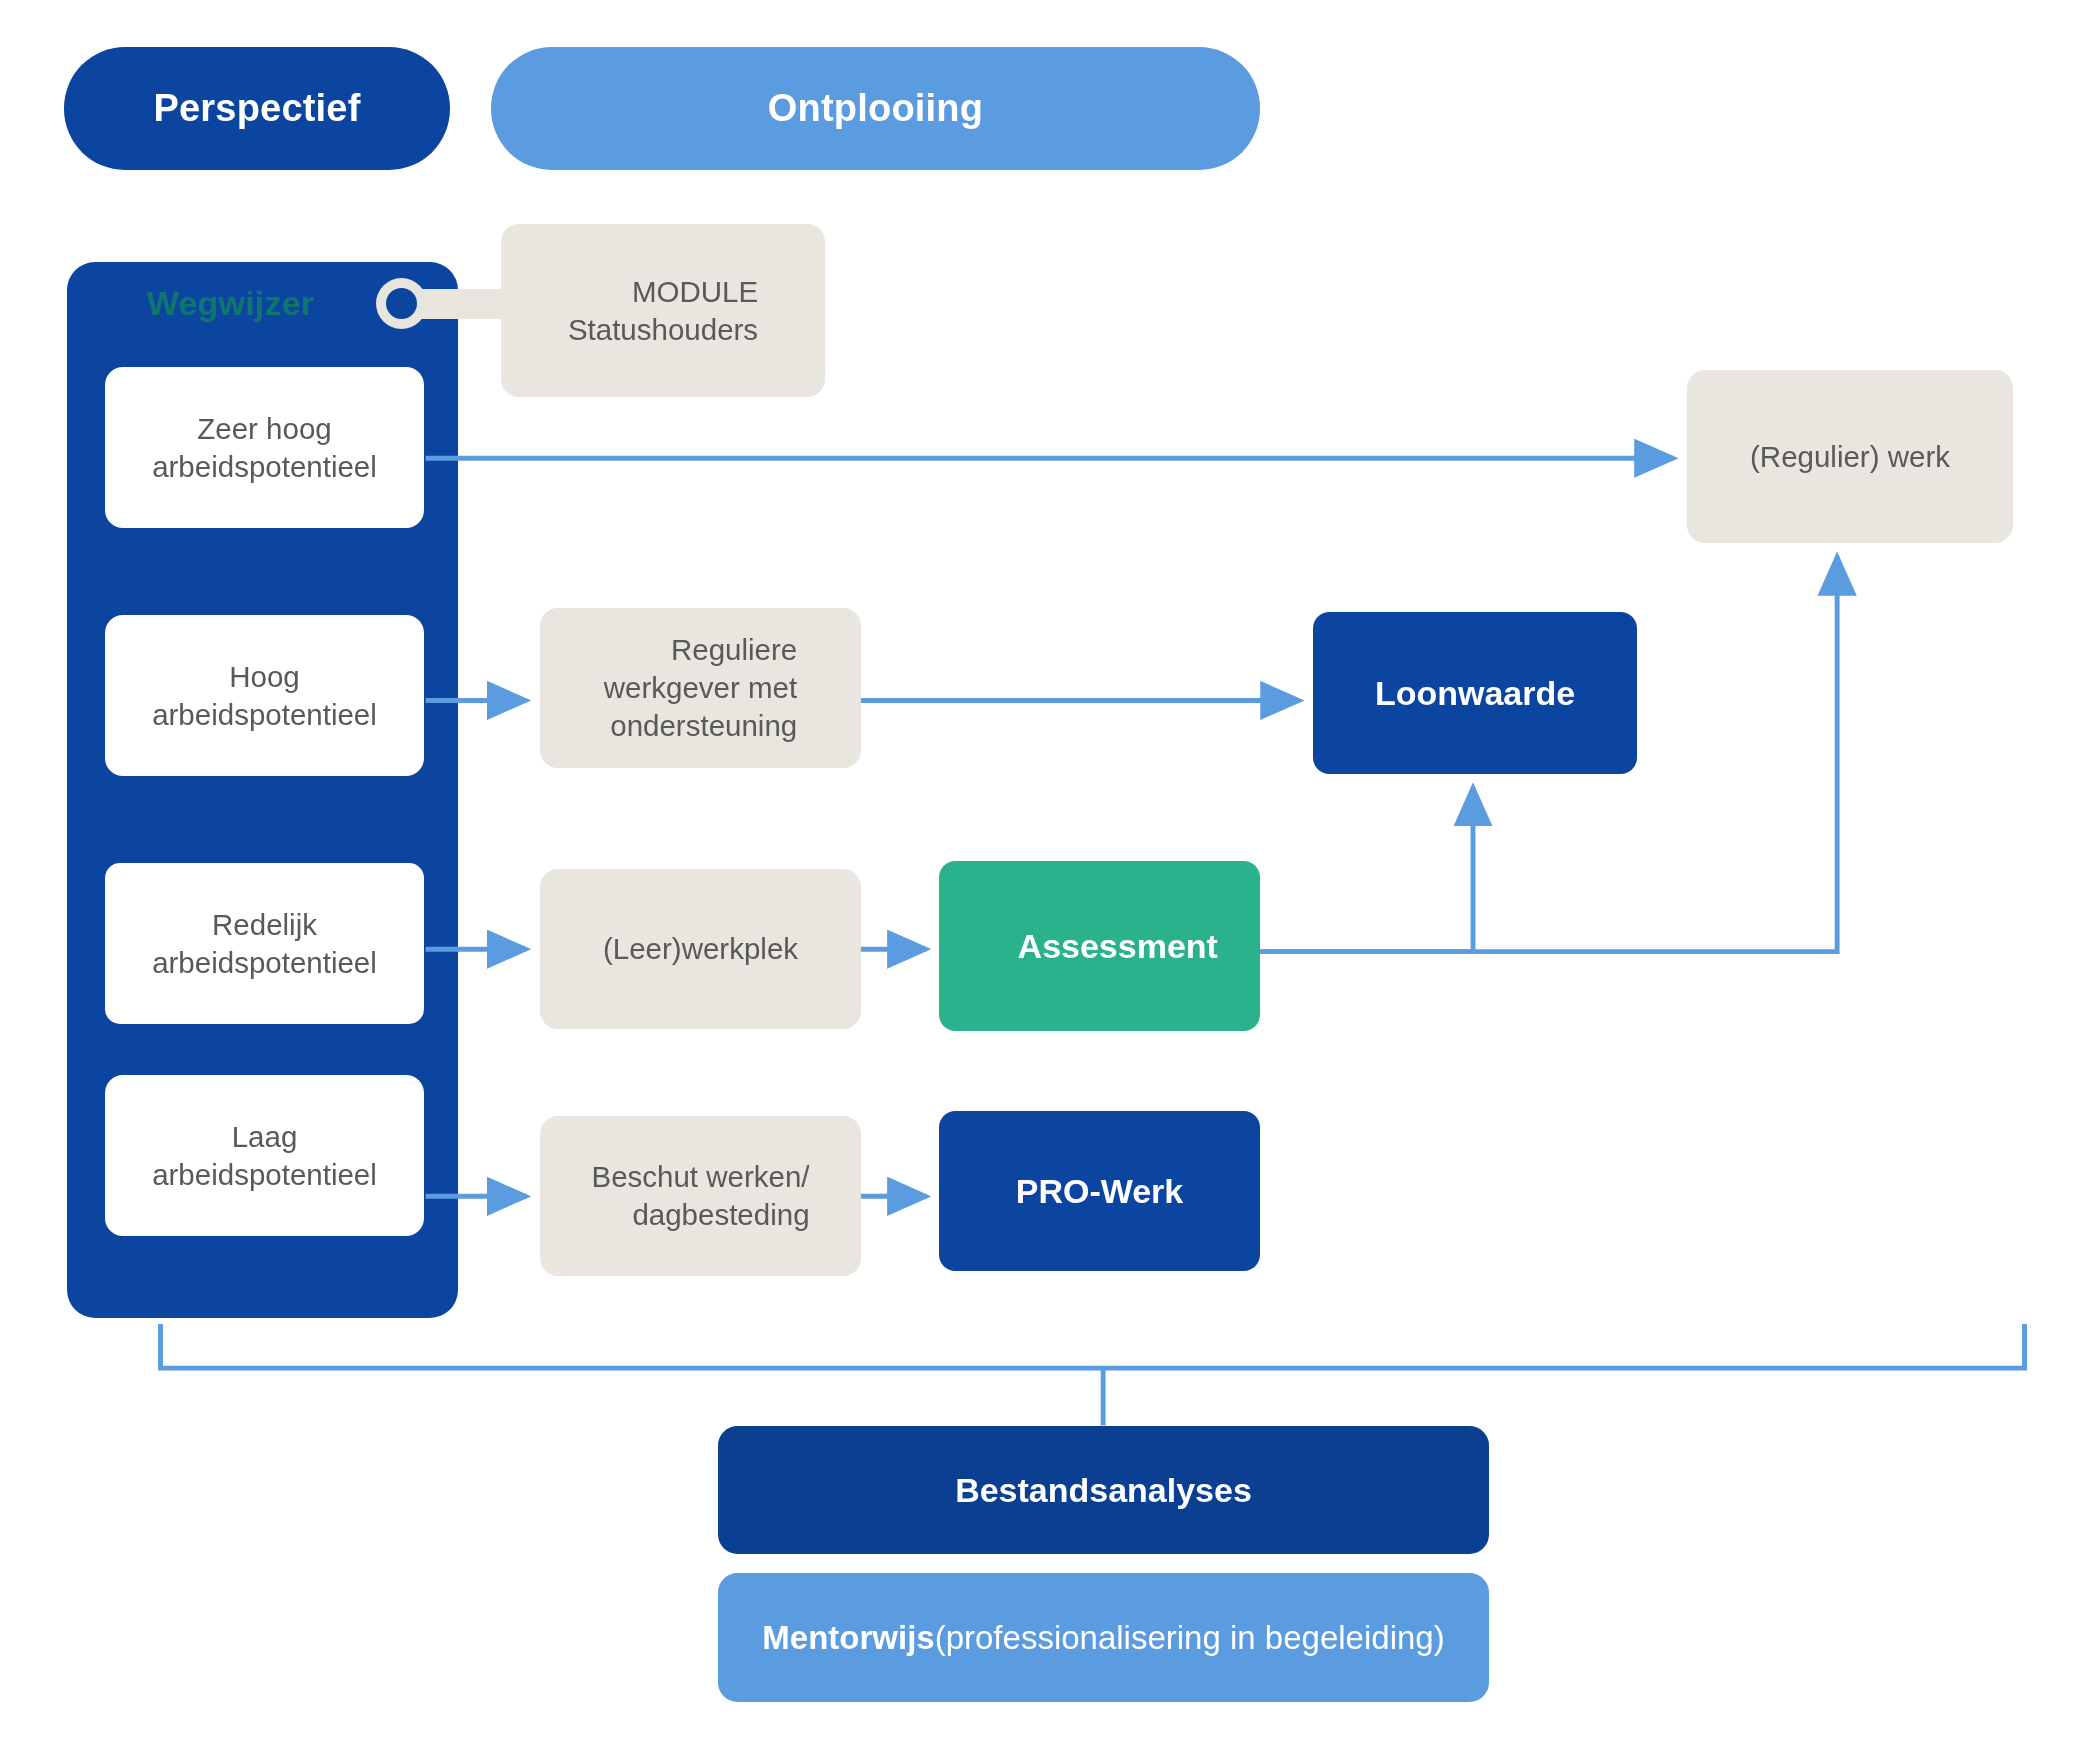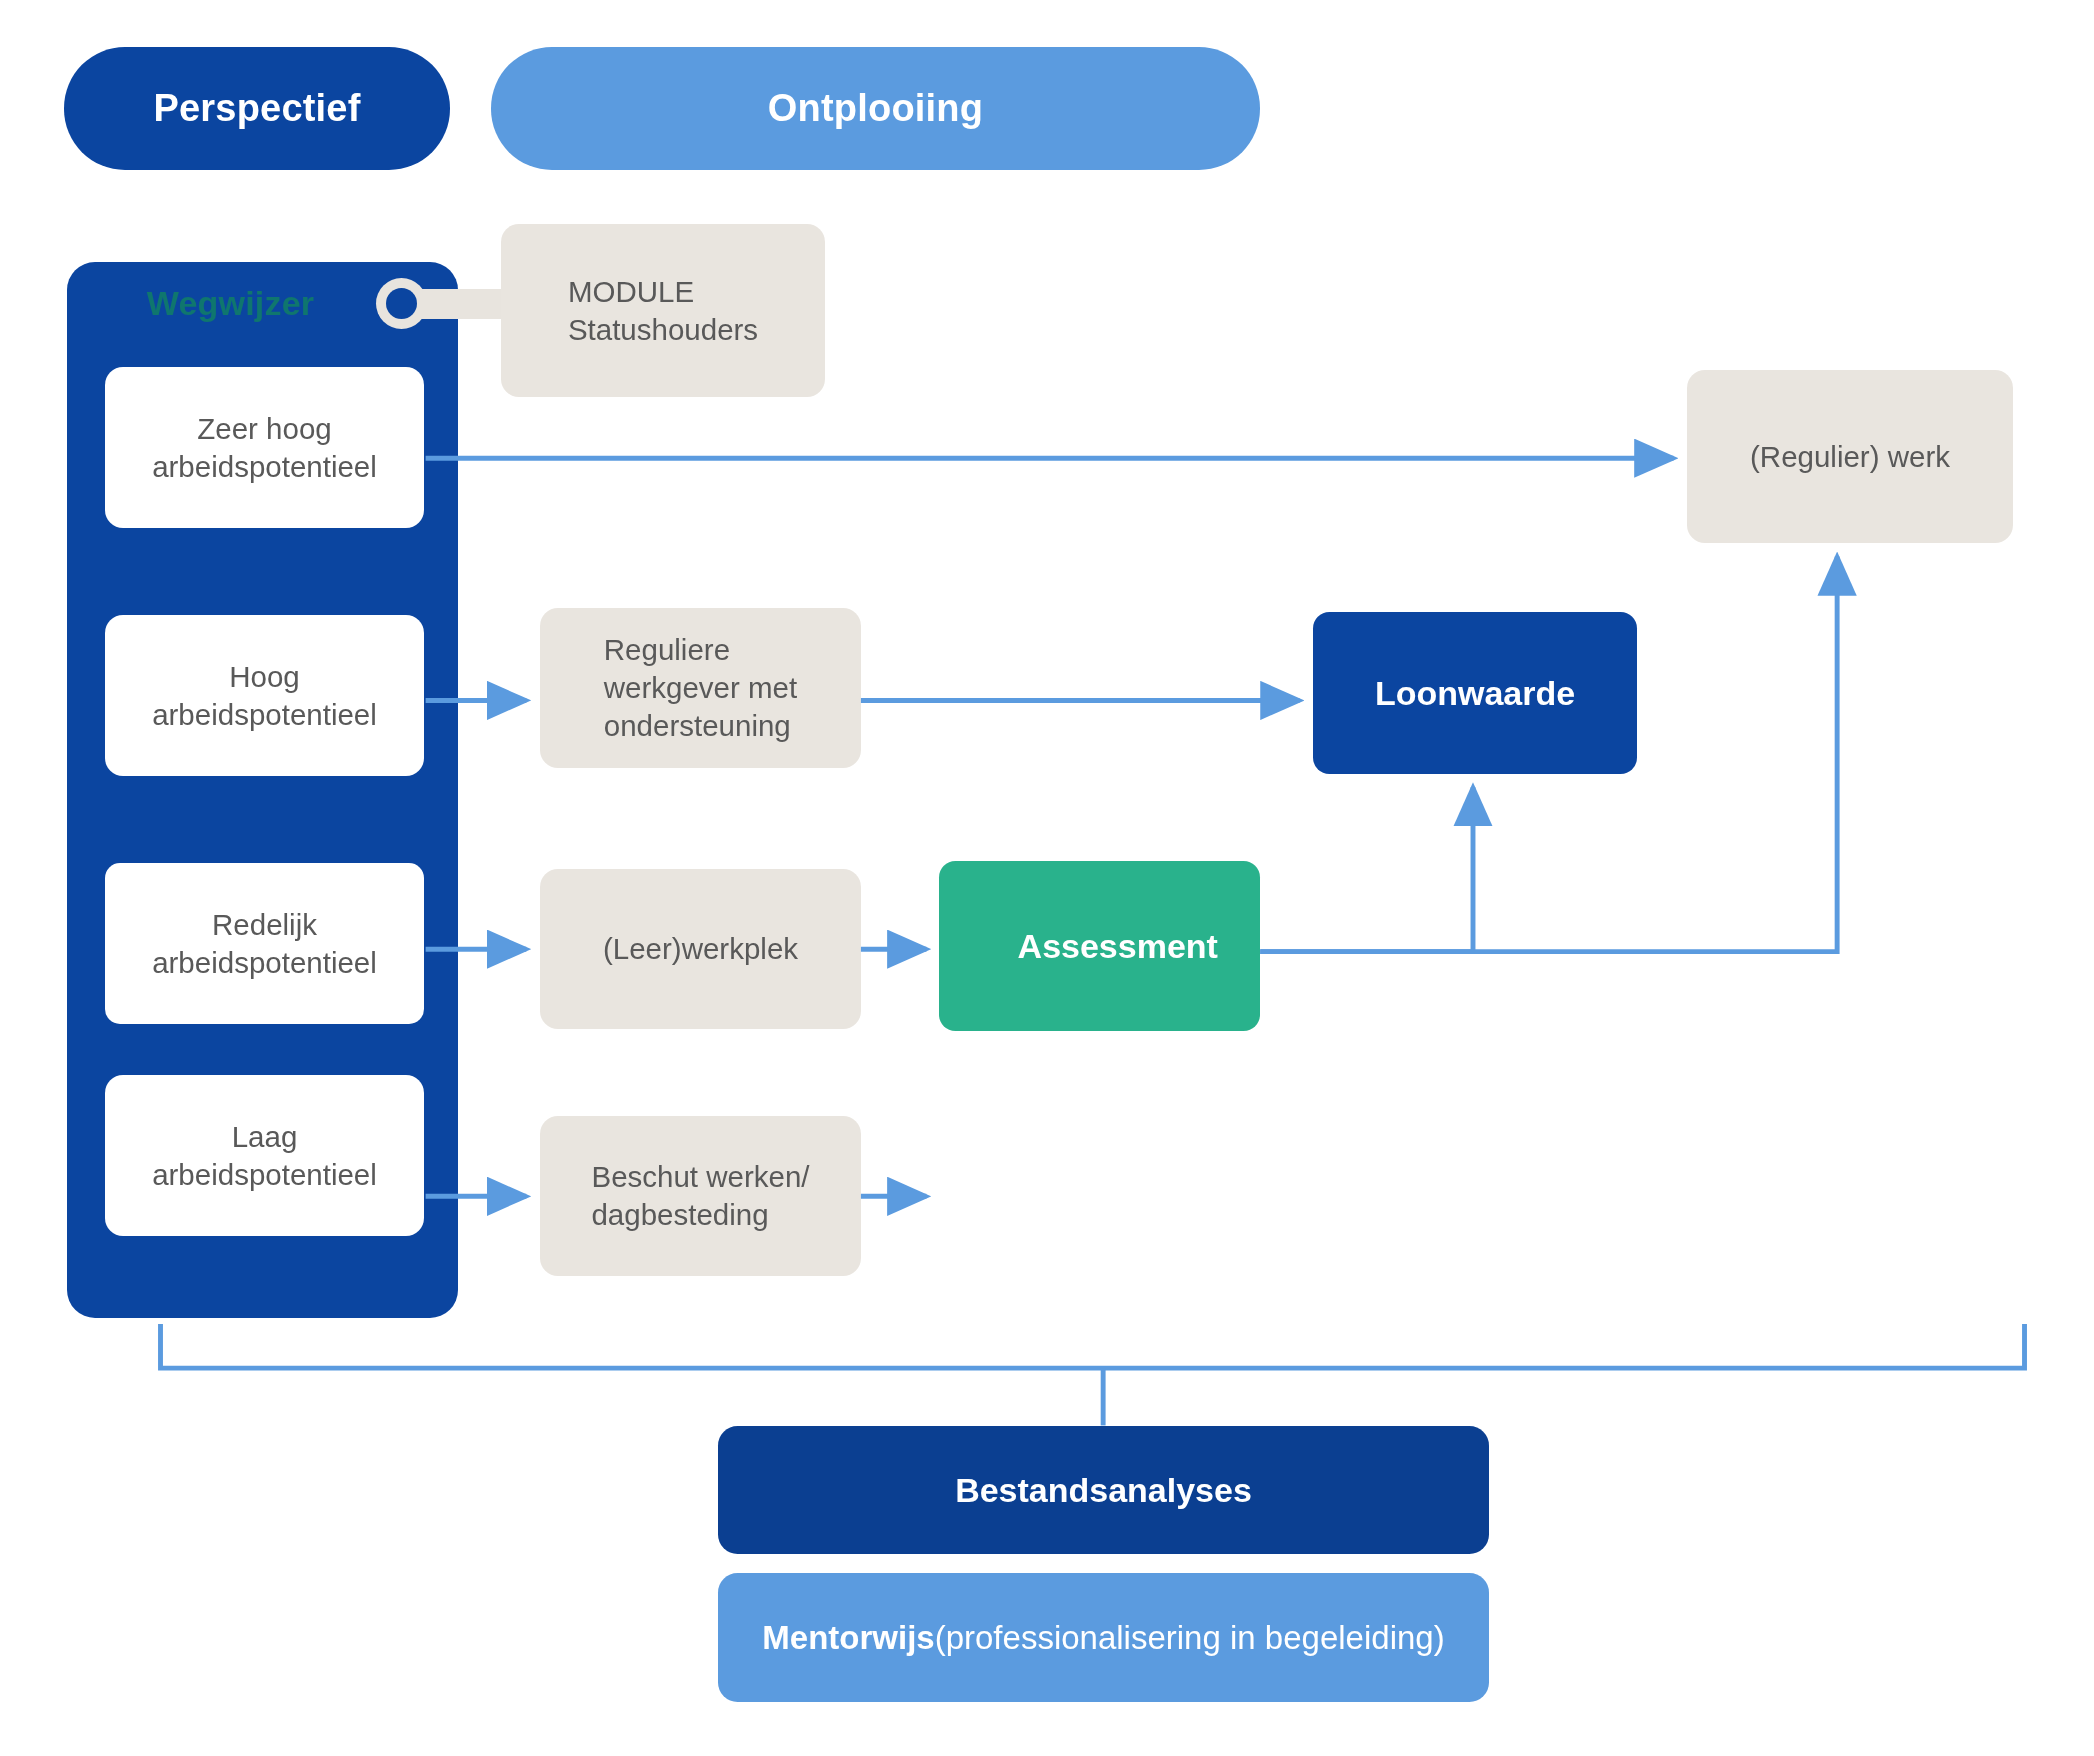--- a/index.html
+++ b/index.html
@@ -115,21 +115,21 @@
   #potential-3 { top: 1075px; }
 
   
   .neutral-box {
     position: absolute;
     background: #e9e5df;
     border-radius: 18px;
     display: flex;
     align-items: center;
     justify-content: center;
-    text-align: left;
+    text-align: right;
     color: #595959;
     line-height: 1.28;
     box-sizing: border-box;
     padding: 0 13px;
   }
   #module-statushouders {
     left: 501px; top: 224px;
     width: 324px; height: 173px;
     font-size: 29.5px;
   }
@@ -268,20 +268,23 @@
   </div>
 
   <div class="accent-box" id="loonwaarde">
     <span>Loonwaarde</span>
   </div>
 
   <div class="accent-box" id="assessment">
     <span>Assessment</span>
   </div>
 
+  <div class="accent-box" id="pro-werk">
+    <span>PRO-Werk</span>
+  </div>
 
   <div class="accent-box" id="bestandsanalyses">
     <span>Bestandsanalyses</span>
   </div>
 
   <div class="accent-box" id="mentorwijs">
     <span>Mentorwijs</span>
     <span class="sub">(professionalisering in begeleiding)</span>
   </div>
 

